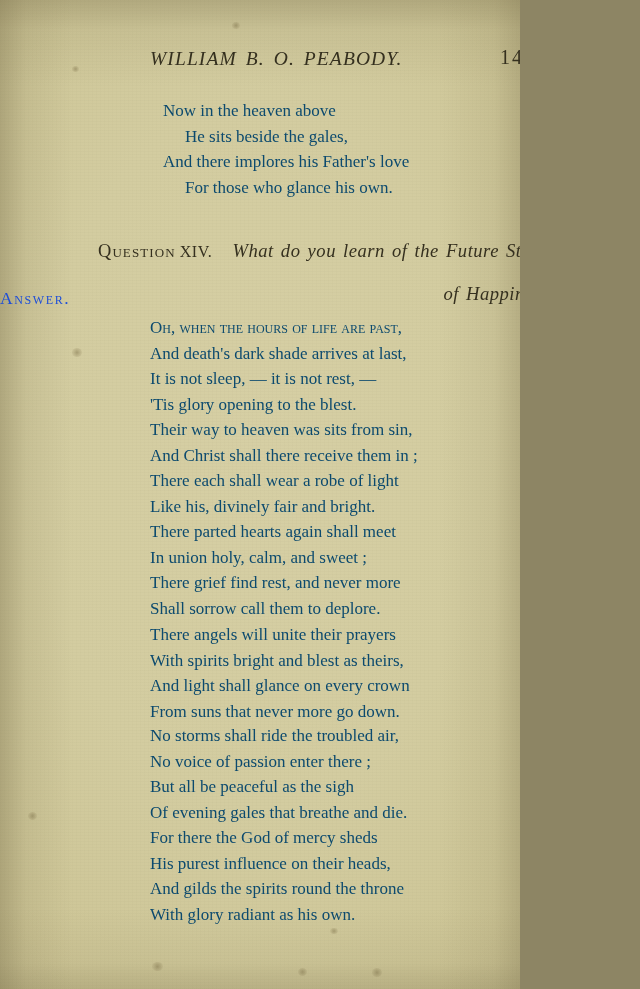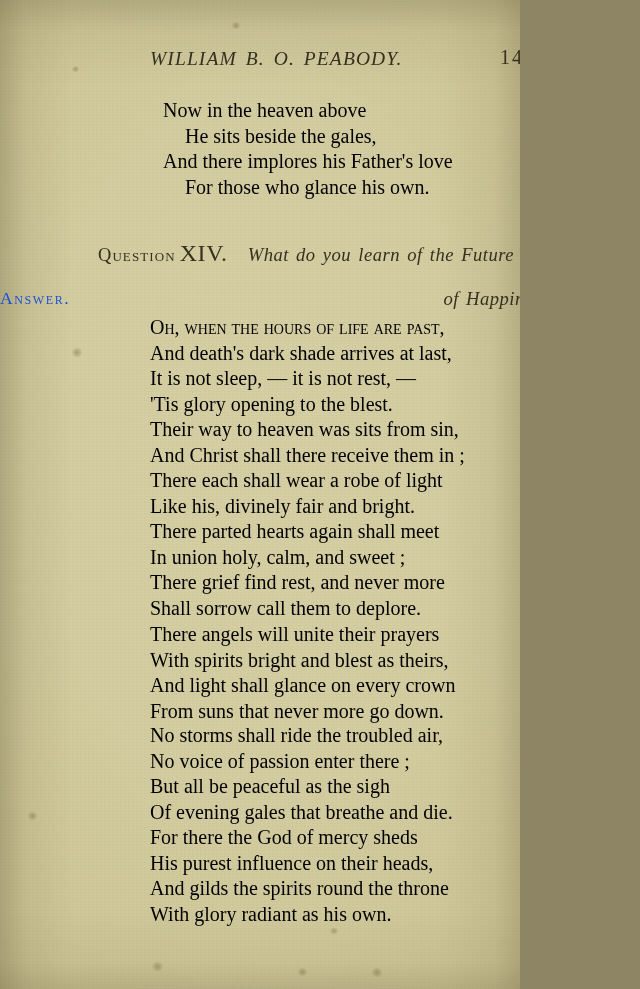--- a/index.html
+++ b/index.html
@@ -87,24 +87,24 @@
     font-variant: small-caps;
     color: #35301f;
   }
 
   
   .stanza {
     position: absolute;
     left: 150px;
   }
   .verse-line {
-    font-size: 20px;
+    font-size: 17px;
     line-height: 25.6px;
     white-space: pre;
-    color: #000000;
+    color: #0c4a6e;
   }
   .verse-line.indent {
     padding-left: 22px;
   }
 
   
   #opening-stanza {
     top: 98px;
     left: 163px;
   }
@@ -116,21 +116,21 @@
     left: 66px;
     width: 500px;
   }
   .question-label {
     font-variant: small-caps;
     font-size: 18.4px;
     letter-spacing: 1.1px;
     color: #35301f;
   }
   .question-number {
-    font-size: 24px;
+    font-size: 16px;
     letter-spacing: .6px;
     color: #35301f;
   }
   .question-text {
     font-style: italic;
     font-size: 18.6px;
     letter-spacing: .5px;
     word-spacing: 2px;
     color: #35301f;
   }

